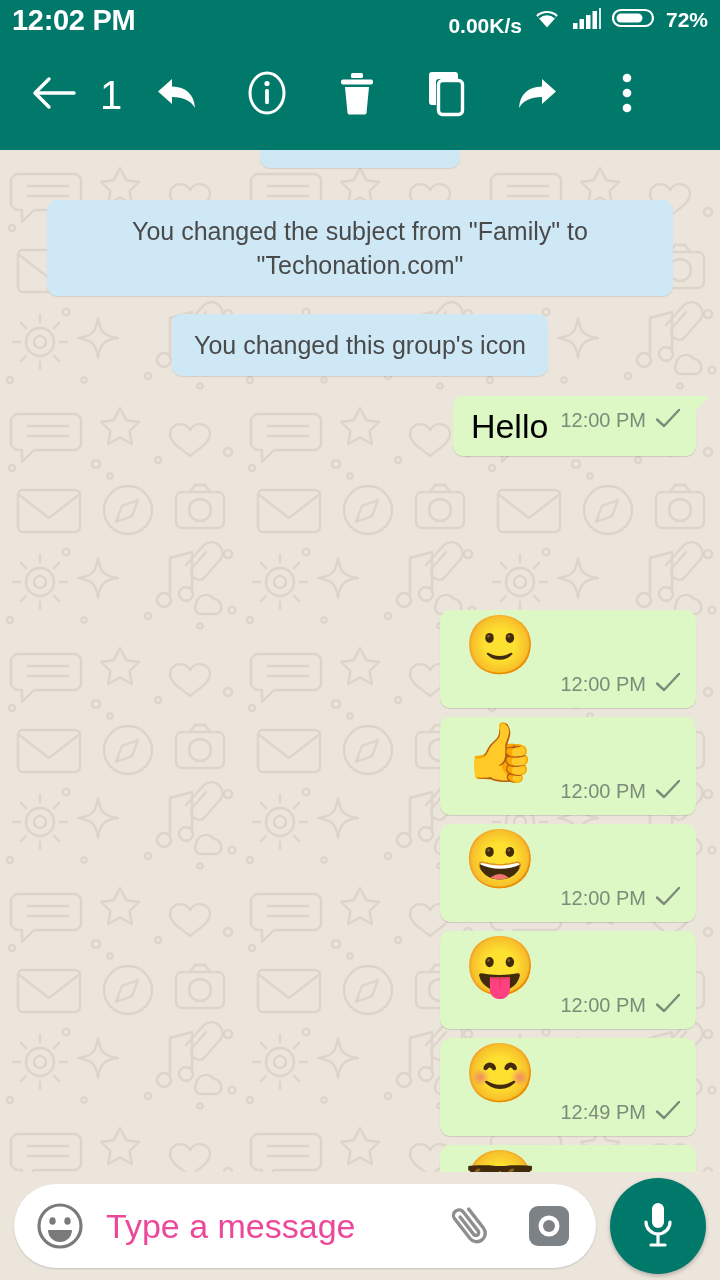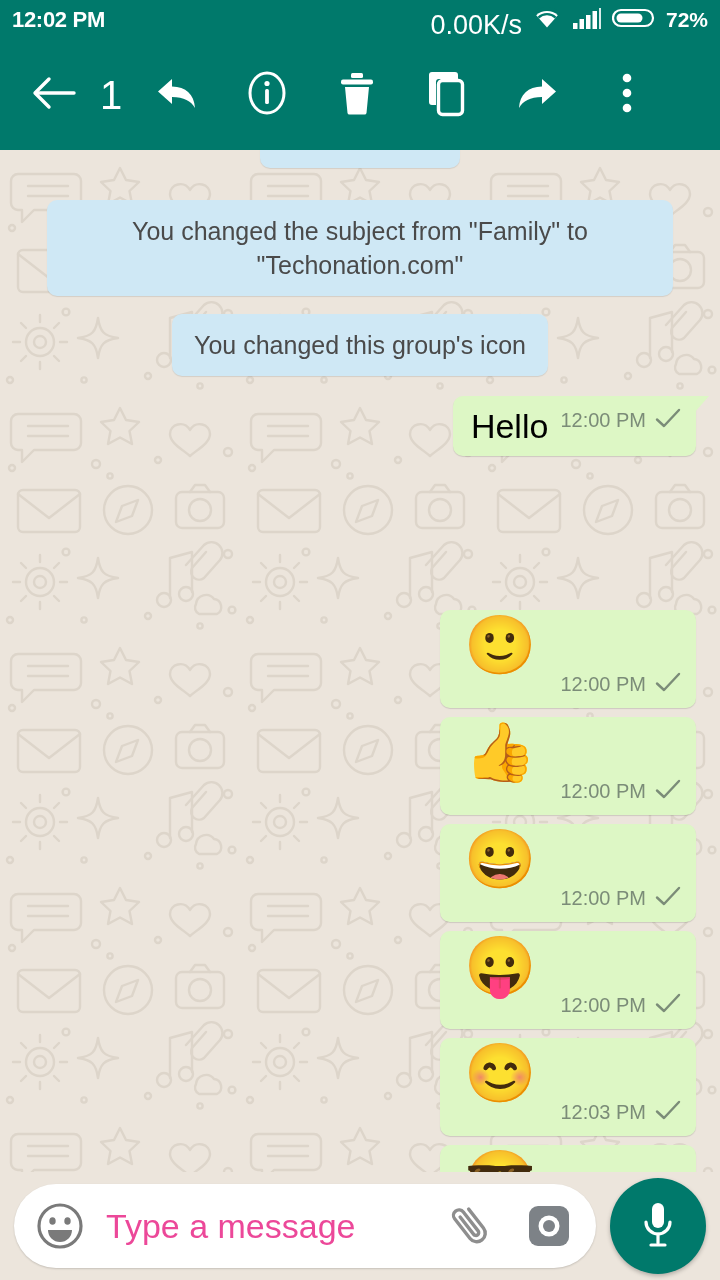--- a/index.html
+++ b/index.html
@@ -19,29 +19,29 @@
   
   #status-bar {
     position: absolute; top: 0; left: 0;
     width: 720px; height: 40px;
     background: #00796b;
     display: flex; align-items: center;
     padding: 0 12px;
     color: #ffffff;
   }
   #status-clock {
-    font-size: 22px; font-weight: bold;
+    font-size: 29px; font-weight: bold;
     letter-spacing: -0.3px;
     text-align: center;
   }
   #status-right {
     margin-left: auto;
     display: flex; align-items: center; gap: 10px;
   }
-  #status-speed { font-size: 27px; font-weight: normal; margin-top: 11px; }
+  #status-speed { font-size: 21px; font-weight: bold; margin-top: 11px; }
   #status-battery-pct { font-size: 21px; font-weight: bold; }
   .statusicon { display: block; }
 
   
   #toolbar {
     position: absolute; top: 40px; left: 0;
     width: 720px; height: 110px;
     background: #00796b;
     display: flex; align-items: center;
     padding: 0 22px;
@@ -461,21 +461,21 @@
                 </svg>
             </span>
           </span>
         </div>
       </div>
 
       <div class="msg-row" style="position:absolute; left:24px; right:24px; top:888px;">
         <div class="bubble emoji-bubble">
           <span class="bubble-emoji">😊</span>
           <span class="meta">
-            <span class="meta-time">12:03 PM</span>
+            <span class="meta-time">12:49 PM</span>
             <span class="tick">
               <svg width="28" height="22" viewBox="0 0 28 22">
                   <path d="M3 12.5 L10 19 L25 3" fill="none" stroke="#7b8c78" stroke-width="2.4" stroke-linecap="round" stroke-linejoin="round"></path>
                 </svg>
             </span>
           </span>
         </div>
       </div>
 
       <div class="msg-row" style="position:absolute; left:24px; right:24px; top:995px;">

